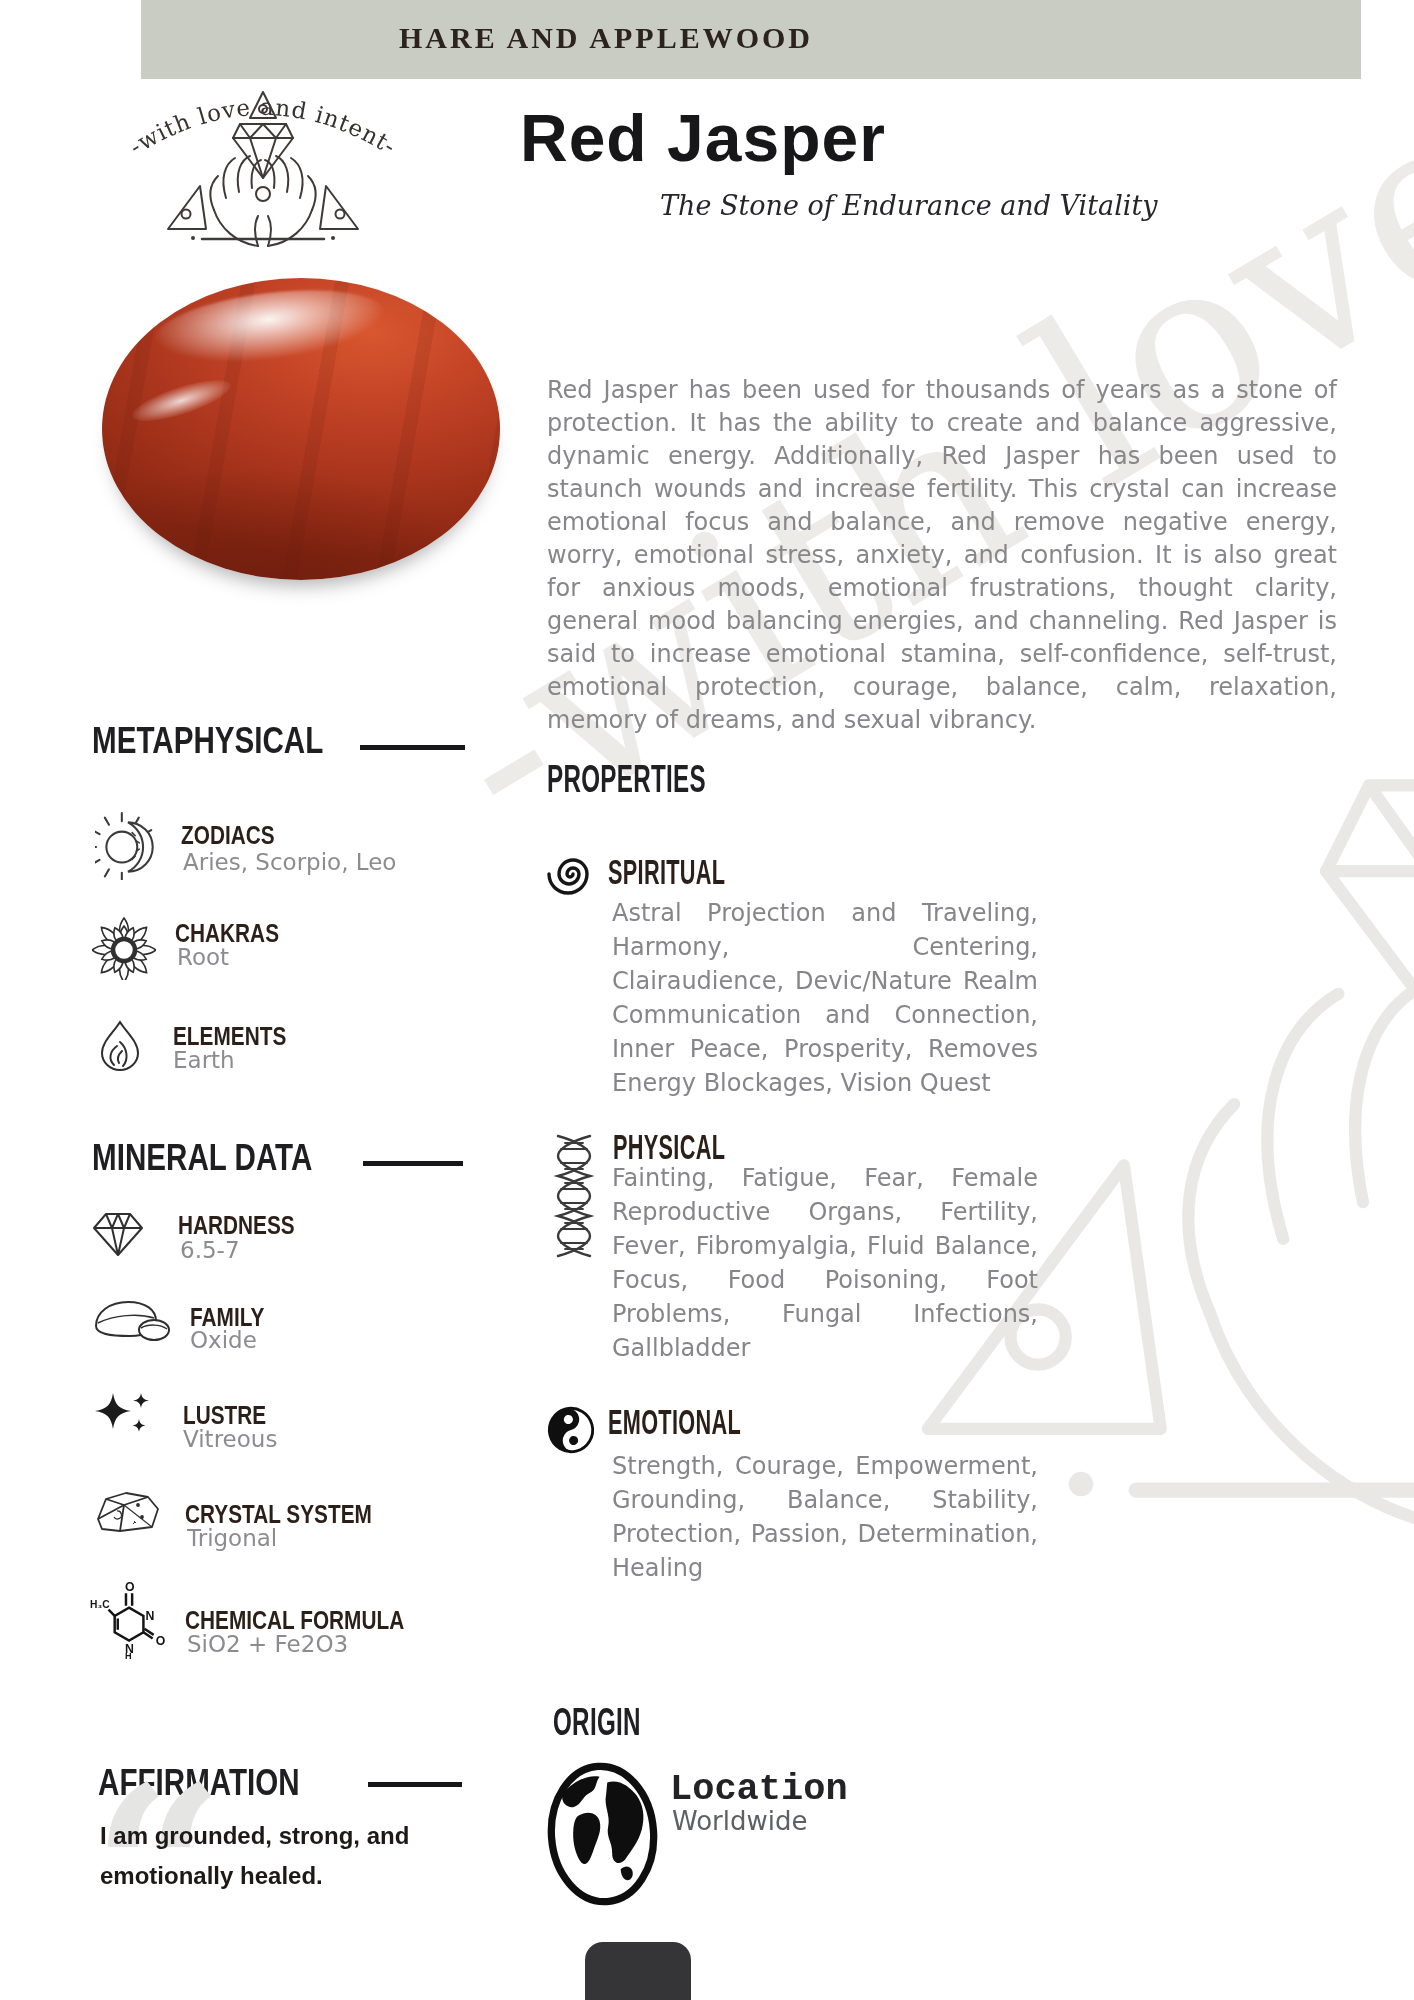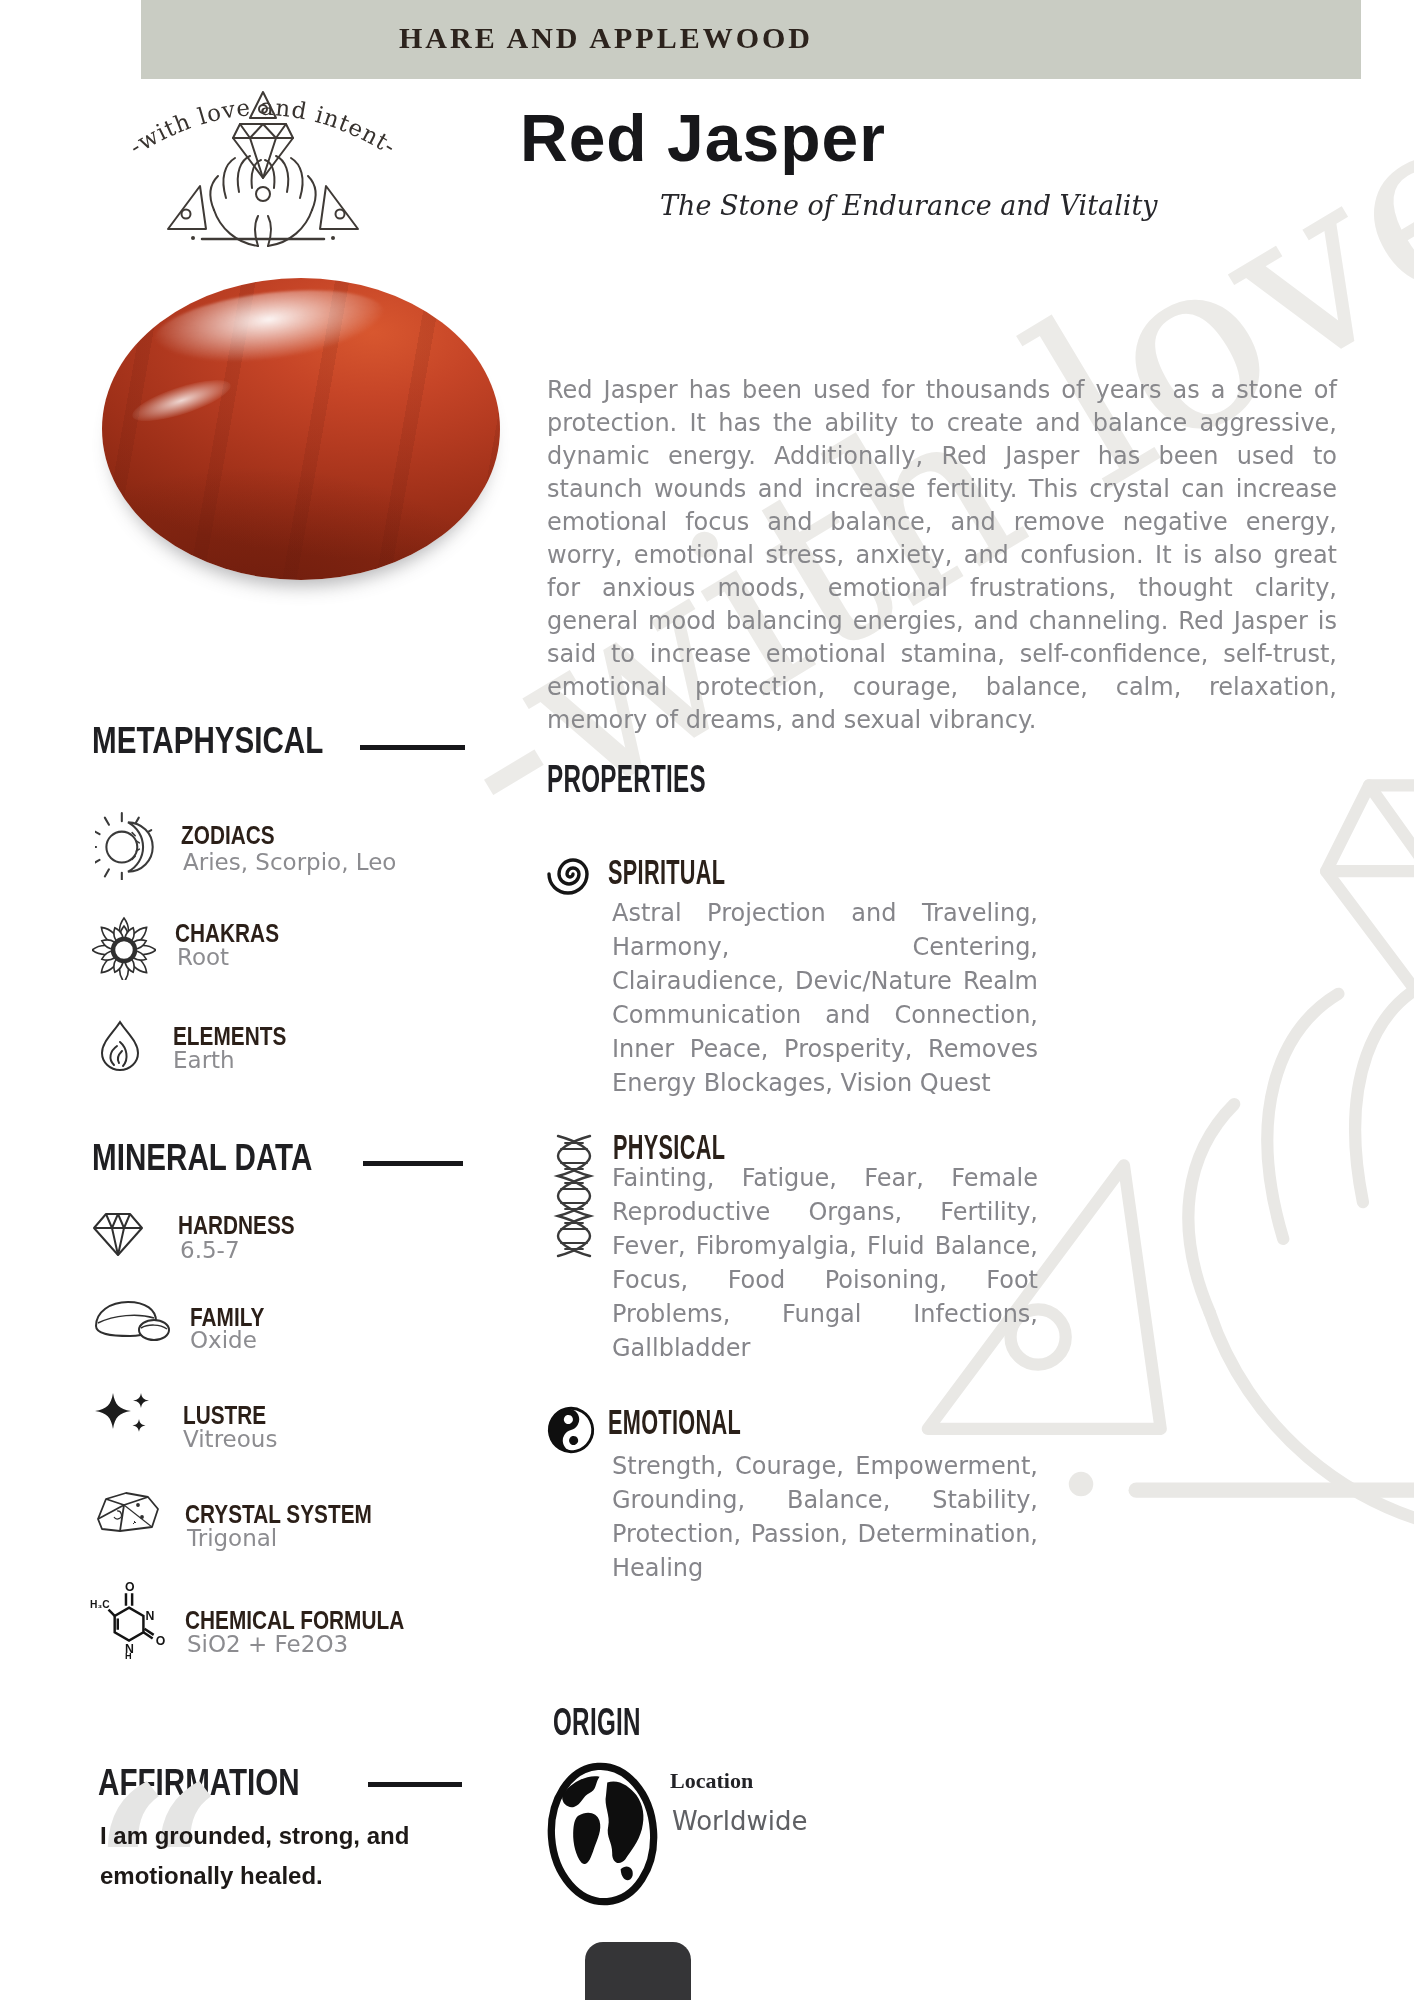--- a/index.html
+++ b/index.html
@@ -54,22 +54,22 @@
           color:#2b1f18;z-index:1;transform:scaleX(.8);transform-origin:0 50%;white-space:nowrap;}
   .fvalue{position:absolute;font-size:23px;color:#8c8c90;z-index:1;white-space:nowrap;}
   .ficon{position:absolute;z-index:1;color:#3a3a3a;}
   .ptext{position:absolute;left:612px;width:426px;font-size:24px;line-height:34px;color:#85858a;
          text-align:justify;z-index:1;}
   
   .quote{position:absolute;left:92px;top:1768px;font-family:"DejaVu Serif",serif;font-weight:700;
          font-size:230px;line-height:.9;color:#e5e5e4;z-index:1;}
   .affirm{position:absolute;left:100px;top:1816px;width:350px;font-family:Liberation Sans, sans-serif;
           font-weight:700;font-size:24px;line-height:40px;color:#1d1917;z-index:2;}
-  .loc-label{position:absolute;left:670px;top:1768px;font-family:Liberation Serif, serif;
-             font-weight:700;font-size:22px;color:#232327;z-index:1;}
+  .loc-label{position:absolute;left:670px;top:1768px;font-family:Liberation Mono, monospace;
+             font-weight:700;font-size:37px;color:#232327;z-index:1;}
   .loc-value{position:absolute;left:672px;top:1806px;font-size:26px;color:#5f6064;z-index:1;}
   .bottom-tab{position:absolute;left:585px;top:1942px;width:106px;height:58px;background:#353537;
               border-radius:18px 18px 0 0;z-index:1;}
   svg{display:block;}
 </style>
 </head>
 <body>
 
 <svg width="0" height="0" style="position:absolute">
   <defs>

